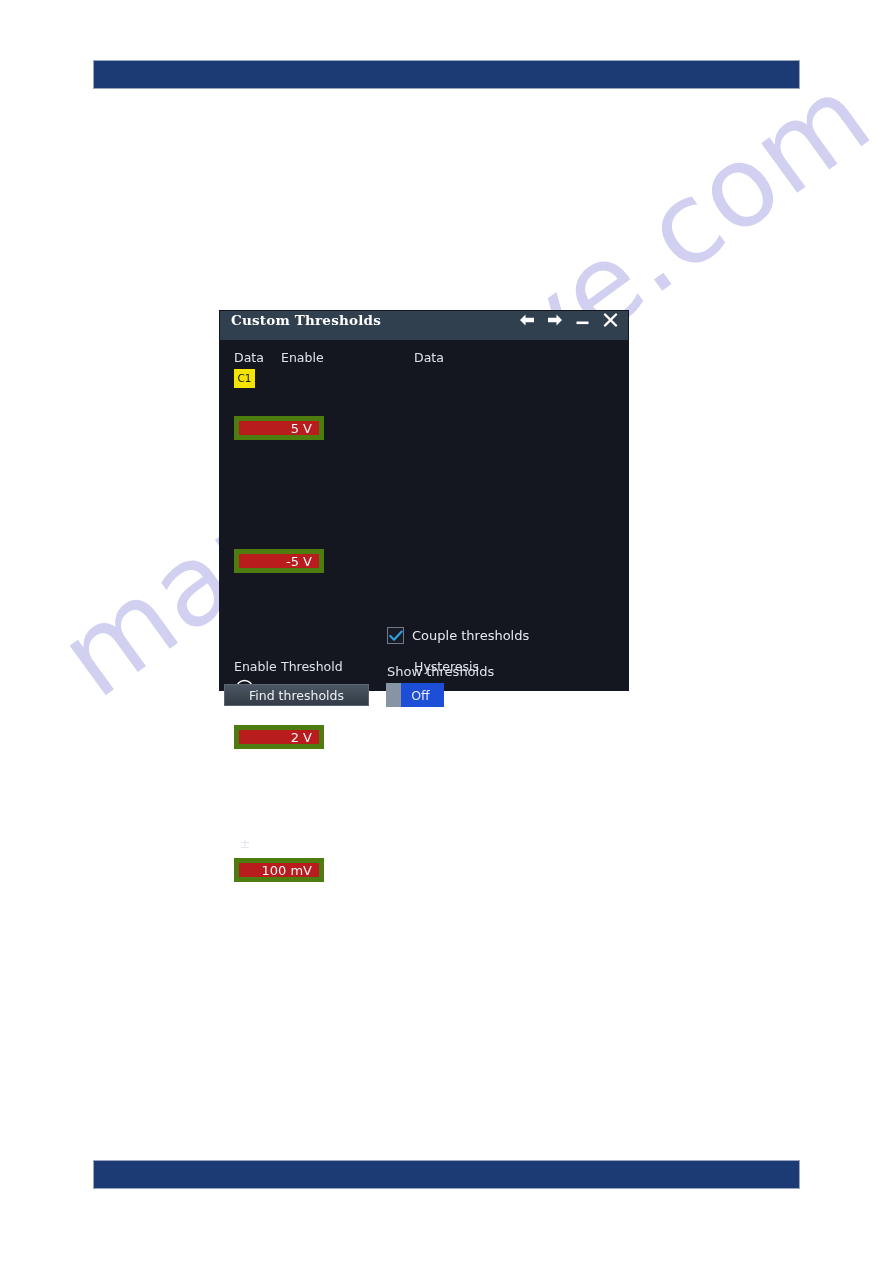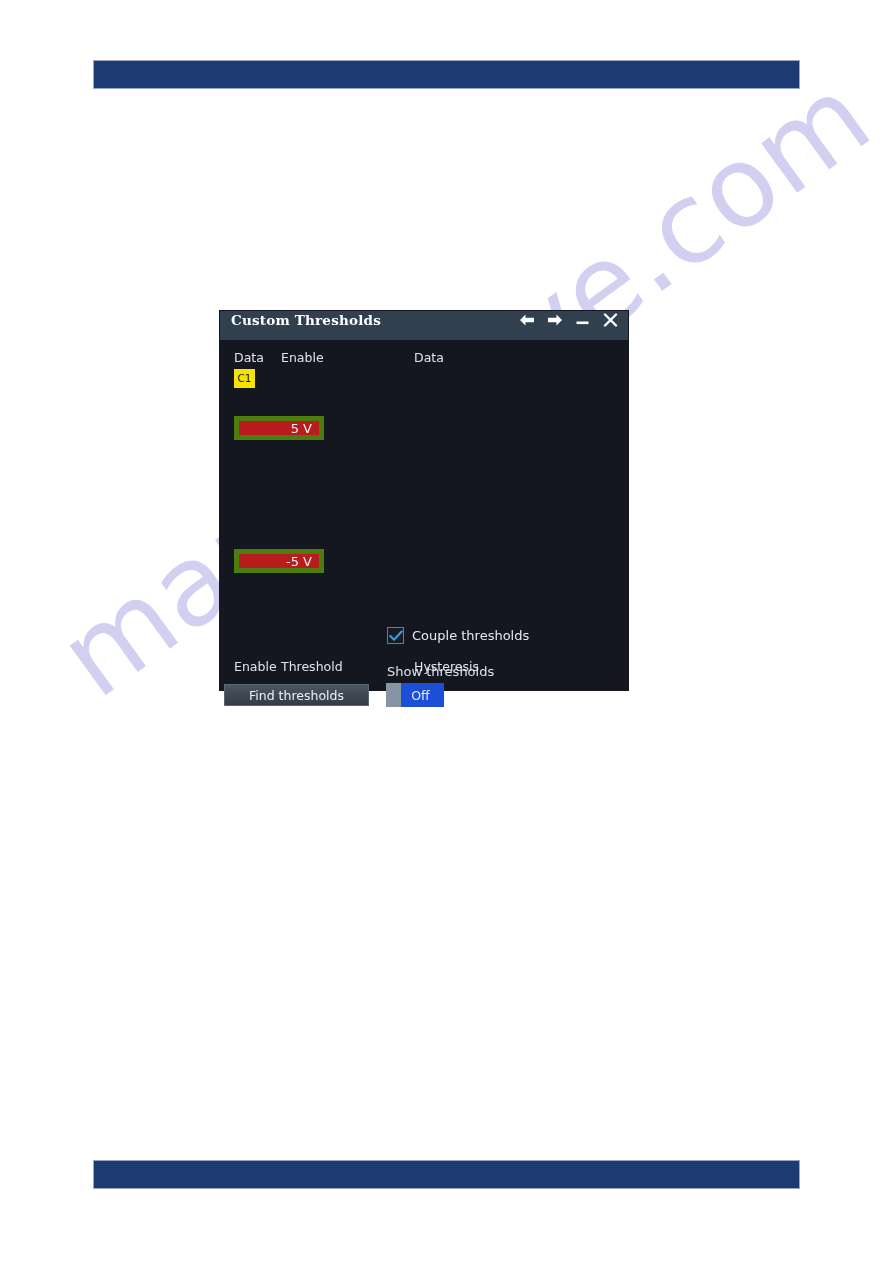--- a/index.html
+++ b/index.html
@@ -310,20 +310,37 @@
       </div>
     </div>
 
     <div class="row-labels">
       <div class="col-data lbl">Enable</div>
       <div class="col-f1 lbl">Threshold</div>
       <div class="col-gap"></div>
       <div class="col-f2 lbl">Hysteresis</div>
     </div>
 
+    <div class="row-fields">
+      <div class="col-data">
+        <div class="enable-icon">
+          <svg width="19" height="19" viewBox="0 0 19 19" aria-hidden="true">
+            <circle cx="9.5" cy="9.5" r="8.1" fill="none" stroke="#ffffff" stroke-width="1.5"></circle>
+            <path d="M6.4 6.4 L12.6 12.6 M12.6 6.4 L6.4 12.6" stroke="#ffffff" stroke-width="1.5" stroke-linecap="round"></path>
+          </svg>
+        </div>
+      </div>
+      <div class="col-f1">
+        <div class="field wide">2 V</div>
+      </div>
+      <div class="plusminus">±</div>
+      <div class="col-f2">
+        <div class="field lower">100 mV</div>
+      </div>
+    </div>
 
     <div class="checkbox-row">
       <div class="checkbox">
         <svg width="14" height="12" viewBox="0 0 14 12" aria-hidden="true">
           <path d="M1.3 6.0 L5.0 9.7 L12.7 1.6" fill="none" stroke="#2e9fe0" stroke-width="2.2" stroke-linecap="round" stroke-linejoin="round"></path>
         </svg>
       </div>
       <div class="checkbox-label">Couple thresholds</div>
     </div>
 

